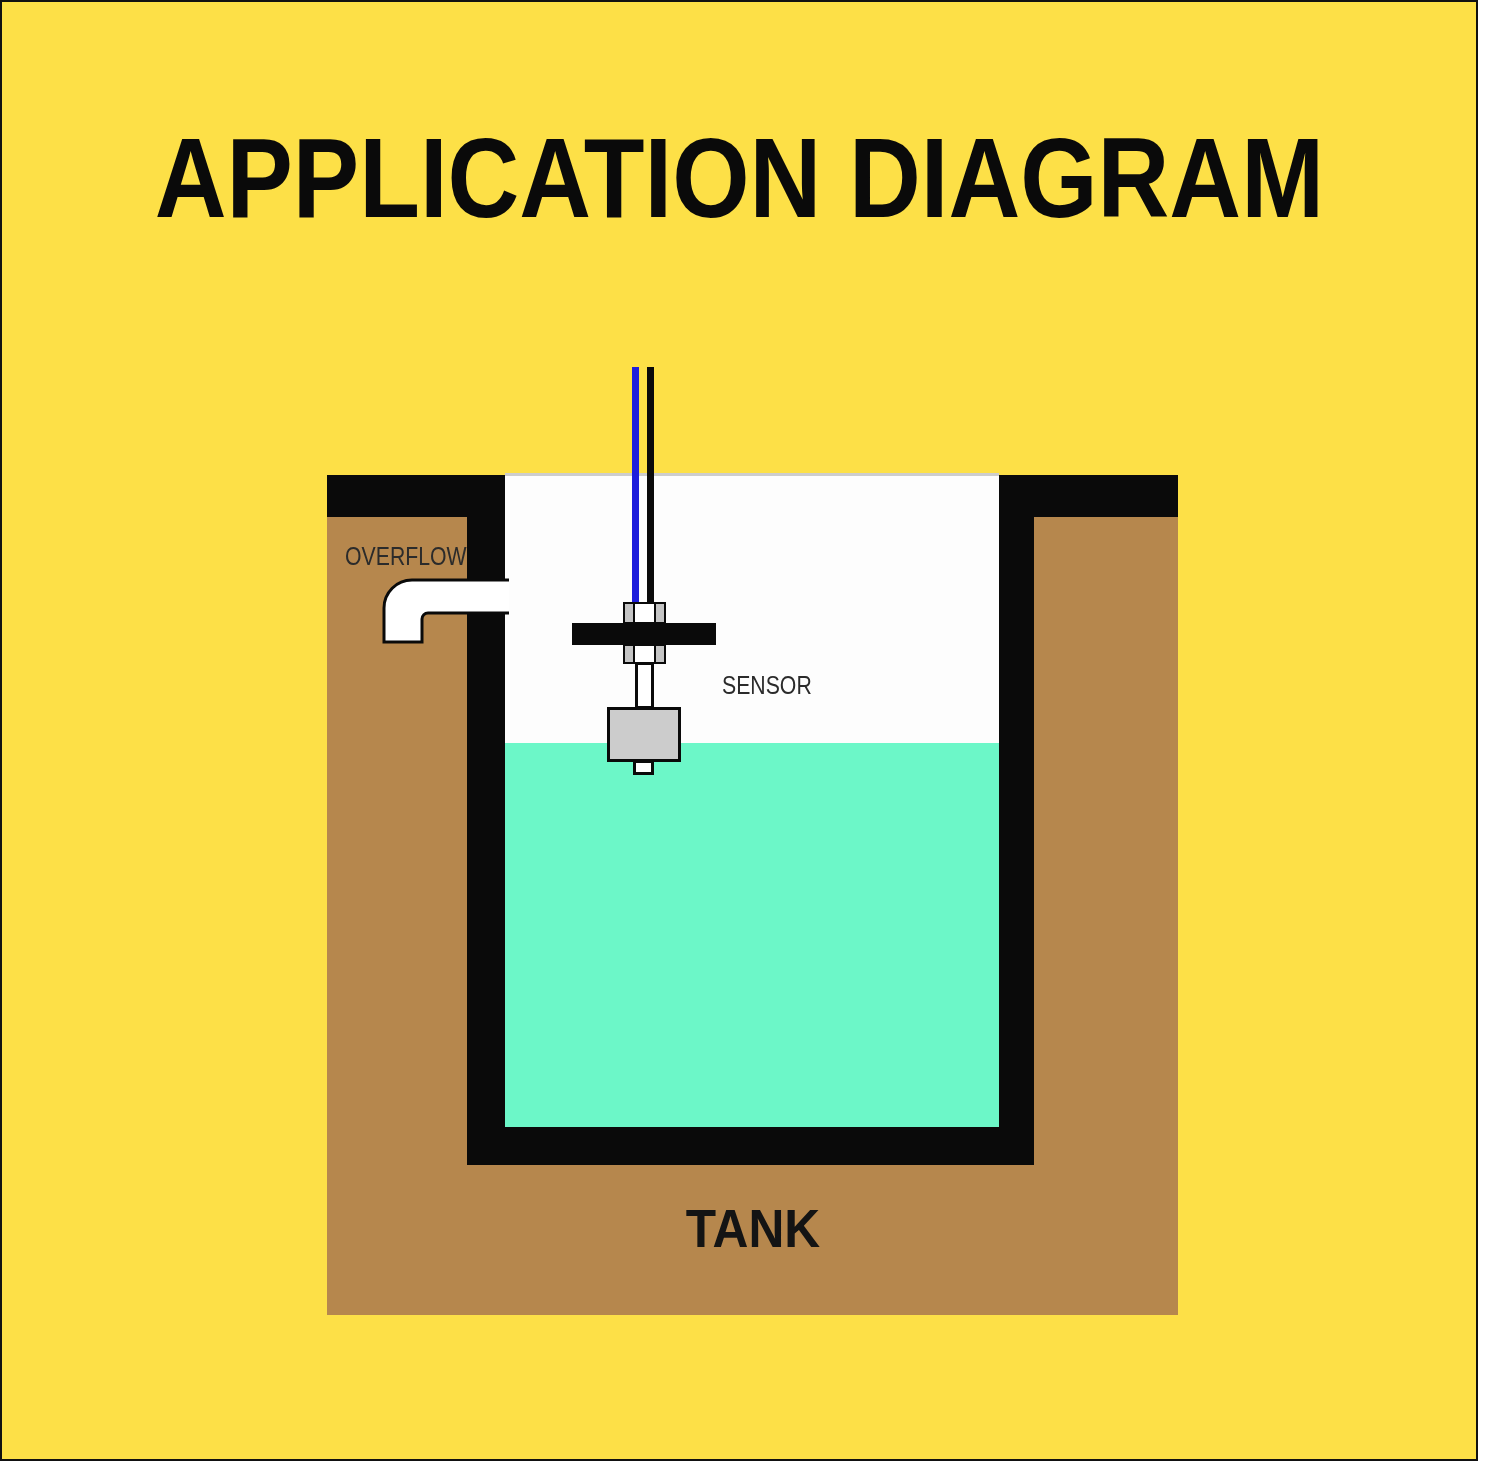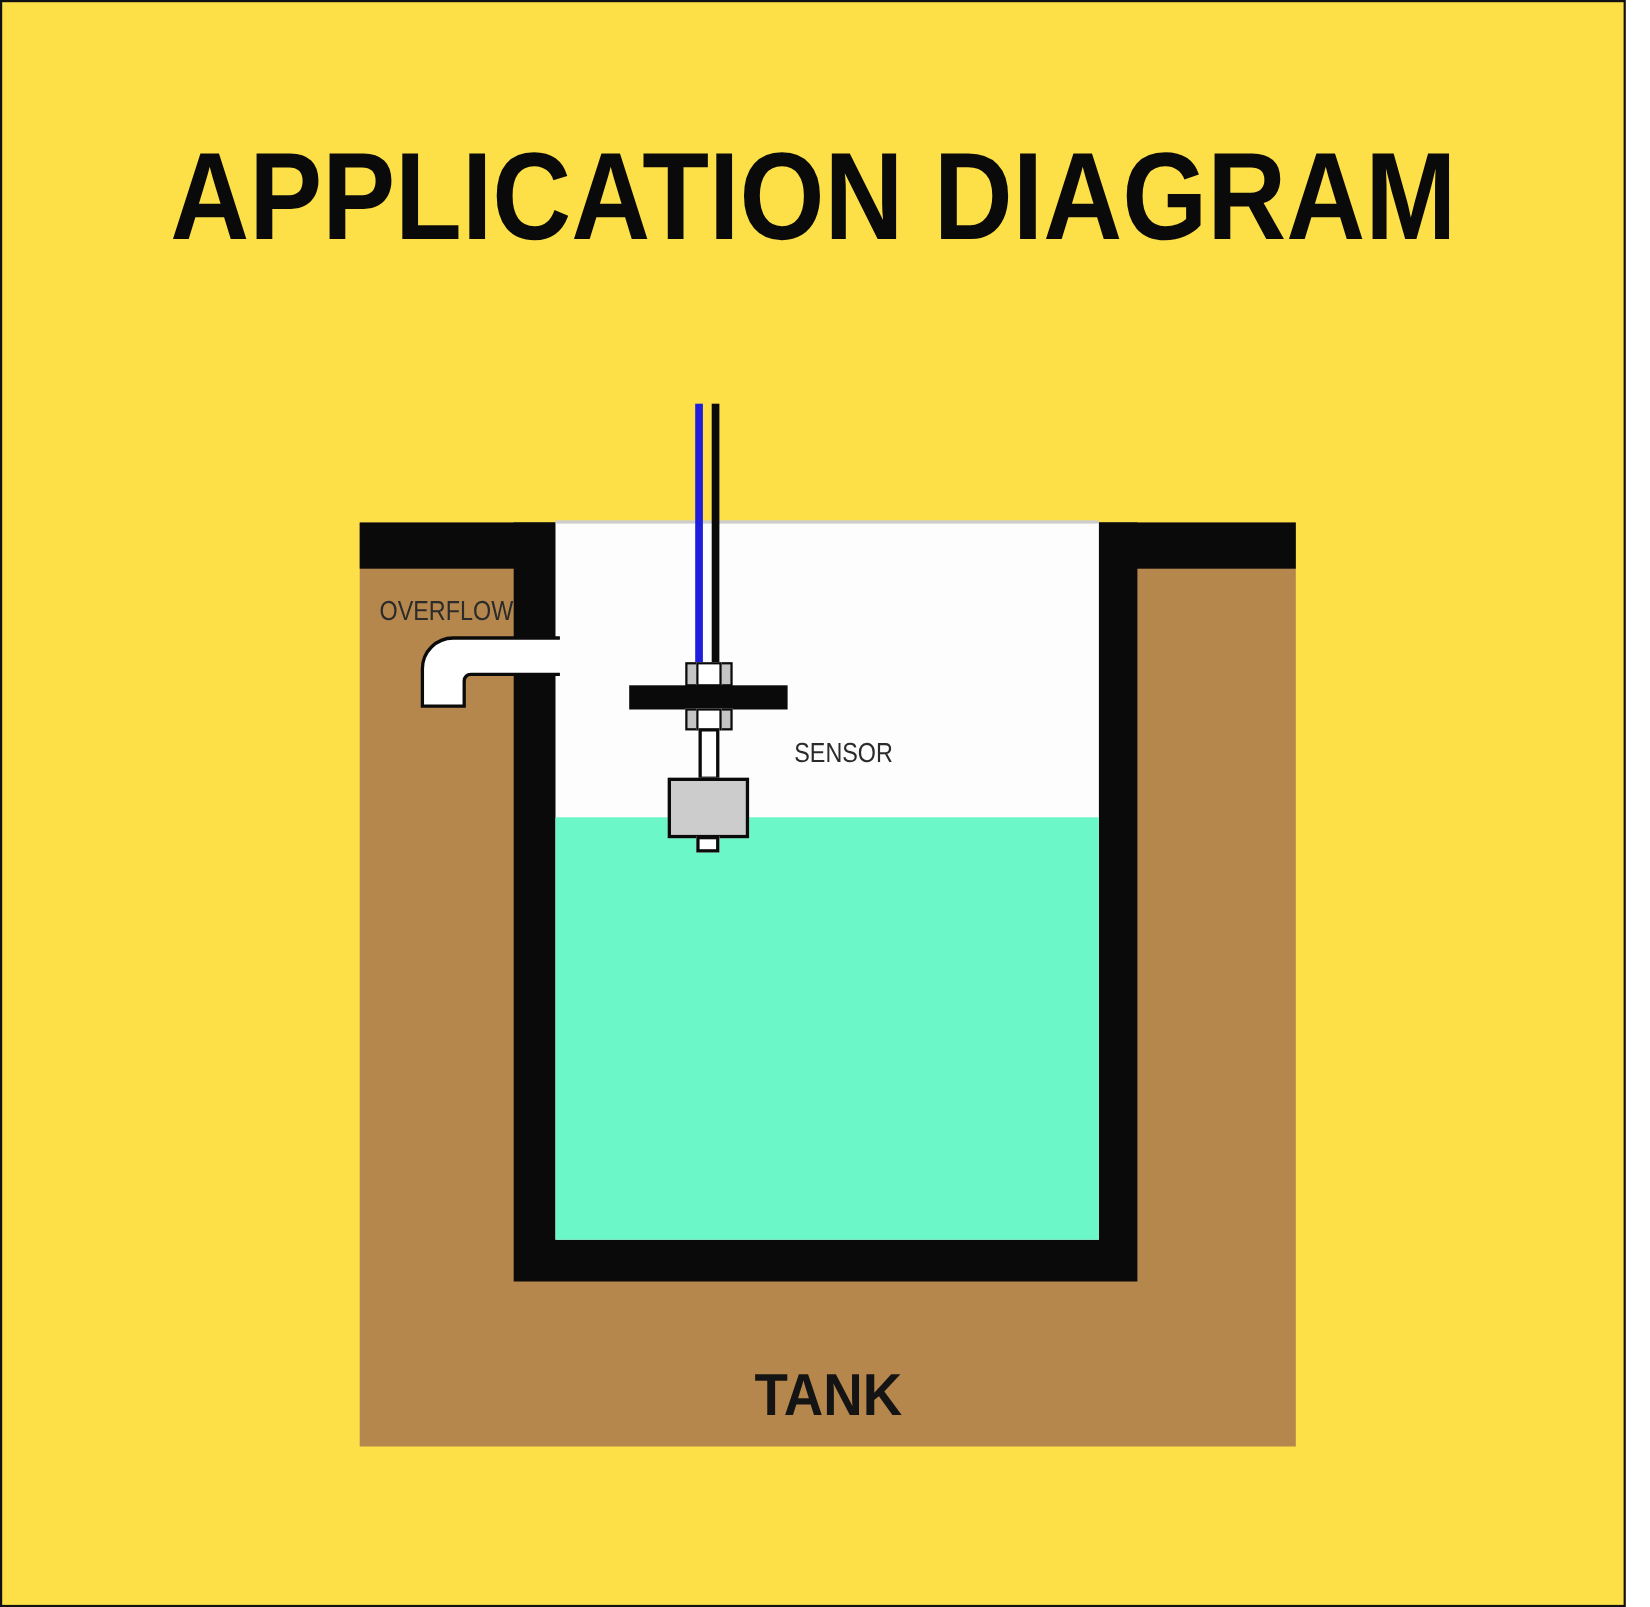--- a/index.html
+++ b/index.html
@@ -67,21 +67,20 @@
     line-height: 1;
     white-space: nowrap;
     transform: scaleX(0.85);
     transform-origin: left top;
   }
   .lbl-overflow { left: 343px; top: 542px; }
   .lbl-sensor   { left: 720px; top: 671px; }
   .lbl-tank-wrap {
     left: 325px; top: 1199px; width: 851px;
     text-align: center;
-    margin-top: 40px;
   }
   .lbl-tank-wrap span {
     display: inline-block;
     font-size: 54px;
     font-weight: bold;
     color: #141414;
     line-height: 1;
     transform: scaleX(0.92);
     transform-origin: center;
     white-space: nowrap;

